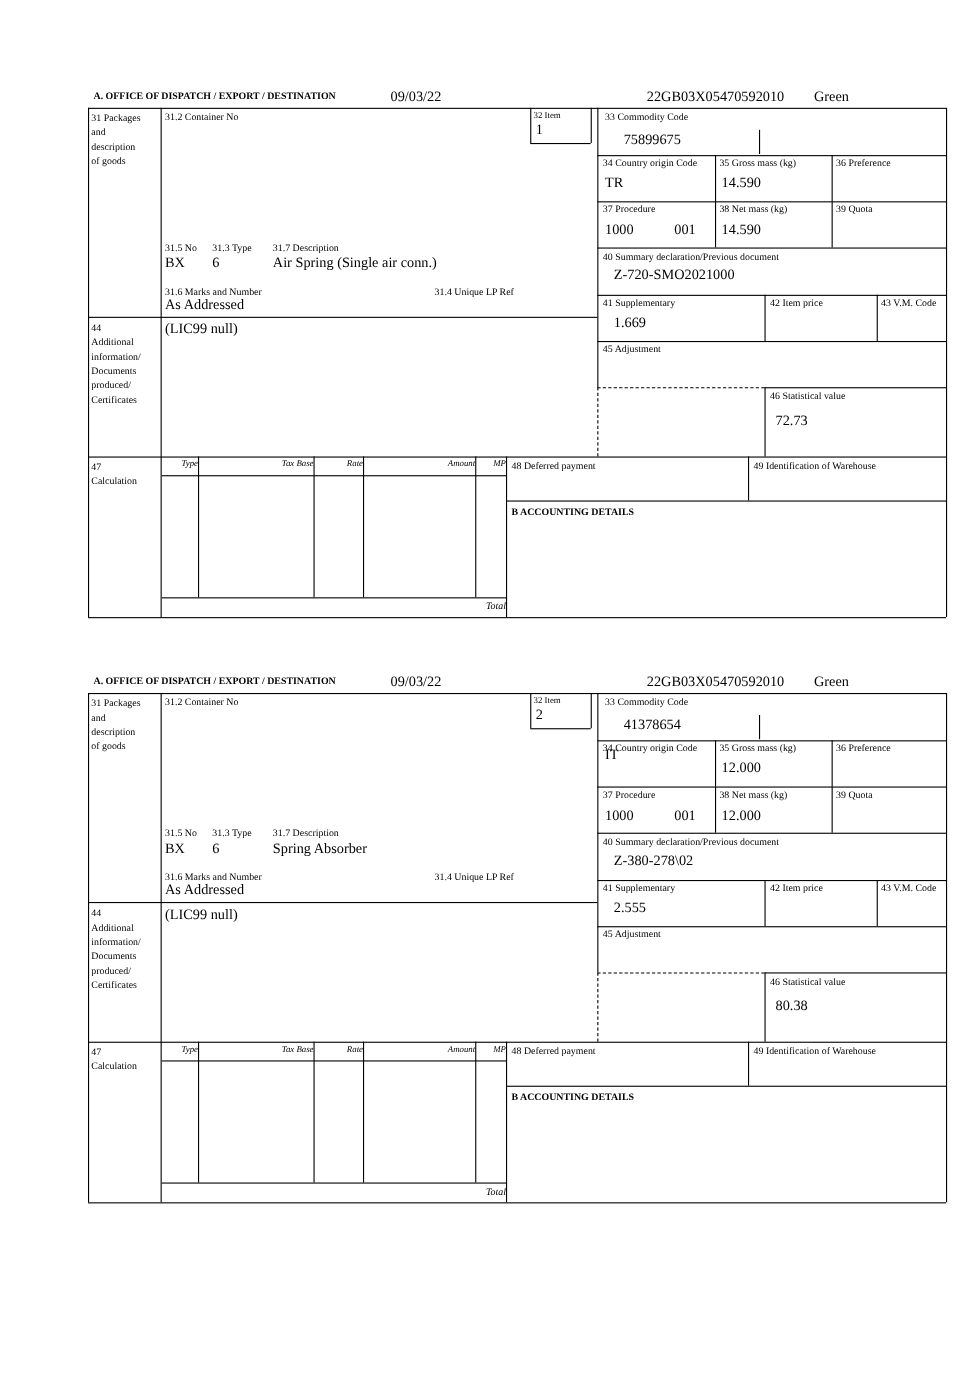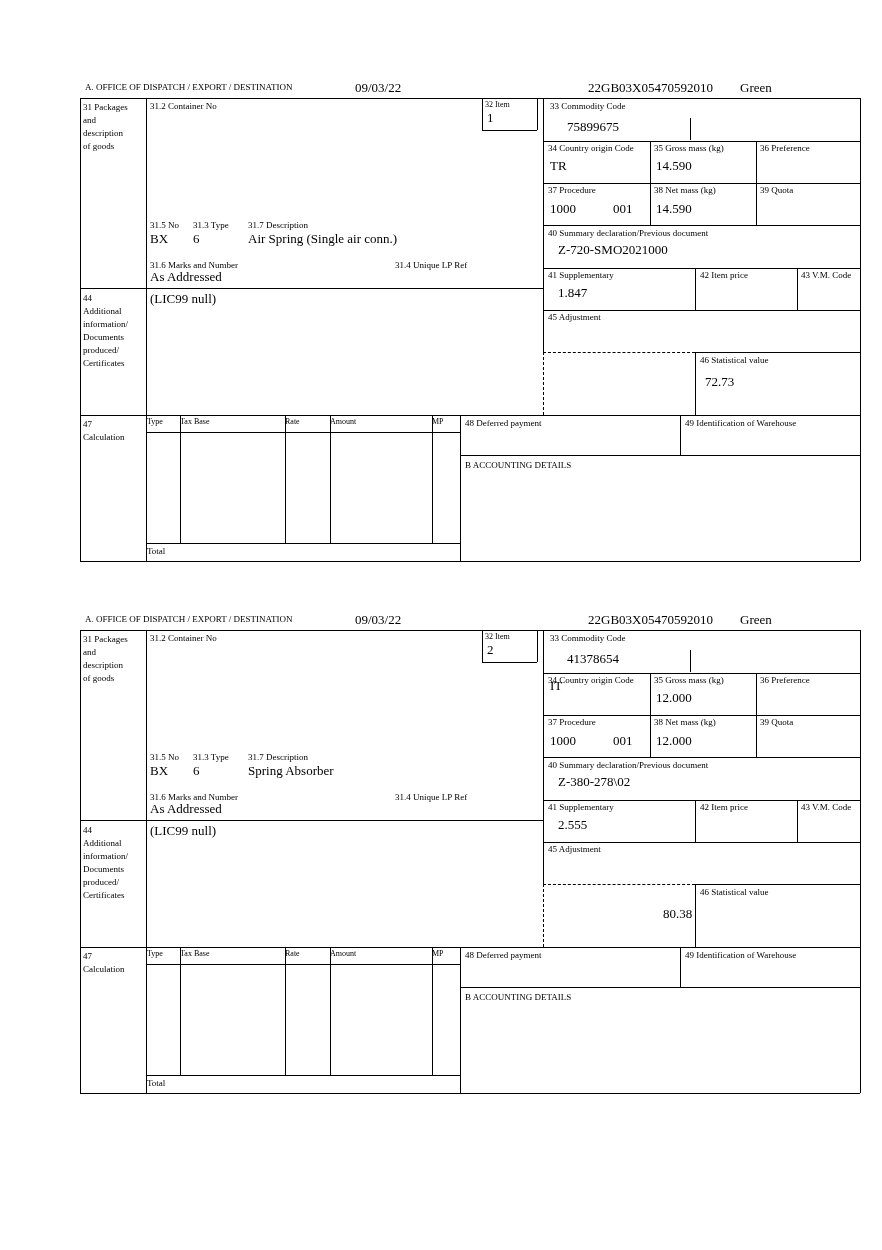--- a/index.html
+++ b/index.html
@@ -12,22 +12,22 @@
   .h, .v { position:absolute; background:#000; display:block; }
   .h { height:1px; }
   .v { width:1px; }
   .h.dash { background:none; border-top:1px dashed #000; height:0; }
   .v.dash { background:none; border-left:1px dashed #000; width:0; }
   .lbl  { position:absolute; font-size:9px;  line-height:11px; white-space:nowrap; }
   .lbl8 { position:absolute; font-size:8px;  line-height:10px; white-space:nowrap; }
   .val  { position:absolute; font-size:13px; line-height:15px; white-space:nowrap; }
   .hdr  { position:absolute; font-size:13px; line-height:15px; white-space:nowrap; }
   .ml   { white-space:pre-line; line-height:13px; }
-  .ctr  { text-align:left; }
-  .b    { font-weight:normal; }
+  .ctr  { text-align:right;font-style:italic; }
+  .b    { font-weight:bold; }
 </style>
 </head>
 <body>
 
 <div id="page">
 <div class="section" style="top: 80px;">
 
   <div class="lbl b" style="left:85px;top:2px">A. OFFICE OF DISPATCH / EXPORT / DESTINATION</div>
   <div class="hdr" style="left:355px;top:0">09/03/22</div>
   <div class="hdr" style="left:588px;top:0">22GB03X05470592010</div>
@@ -118,21 +118,21 @@
   <div class="val" style="left:550px;top:78px">TR</div>
   <div class="val" style="left:656px;top:78px">14.590</div>
   <div class="val" style="left:550px;top:121px">1000</div>
   <div class="val" style="left:613px;top:121px">001</div>
   <div class="val" style="left:656px;top:121px">14.590</div>
   <div class="val" style="left:558px;top:162px">Z-720-SMO2021000</div>
   <div class="val" style="left:150px;top:151px">BX</div>
   <div class="val" style="left:193px;top:151px">6</div>
   <div class="val" style="left:248px;top:151px">Air Spring (Single air conn.)</div>
   <div class="val" style="left:150px;top:189px">As Addressed</div>
-  <div class="val" style="left:558px;top:205px">1.847</div>
+  <div class="val" style="left:558px;top:205px">1.669</div>
   <div class="val" style="left:150px;top:211px">(LIC99 null)</div>
   <div class="val" style="left:705px;top:294px">72.73</div>
 
 </div>
 
 <div class="section" style="top: 612px;">
 
   <div class="lbl b" style="left:85px;top:2px">A. OFFICE OF DISPATCH / EXPORT / DESTINATION</div>
   <div class="hdr" style="left:355px;top:0">09/03/22</div>
   <div class="hdr" style="left:588px;top:0">22GB03X05470592010</div>
@@ -225,16 +225,16 @@
   <div class="val" style="left:550px;top:121px">1000</div>
   <div class="val" style="left:613px;top:121px">001</div>
   <div class="val" style="left:656px;top:121px">12.000</div>
   <div class="val" style="left:558px;top:162px">Z-380-278\02</div>
   <div class="val" style="left:150px;top:151px">BX</div>
   <div class="val" style="left:193px;top:151px">6</div>
   <div class="val" style="left:248px;top:151px">Spring Absorber</div>
   <div class="val" style="left:150px;top:189px">As Addressed</div>
   <div class="val" style="left:558px;top:205px">2.555</div>
   <div class="val" style="left:150px;top:211px">(LIC99 null)</div>
-  <div class="val" style="left:663px;top:294px">80.38</div>
+  <div class="val" style="left:705px;top:294px">80.38</div>
 
 </div>
 </div>
 
 </body></html>

